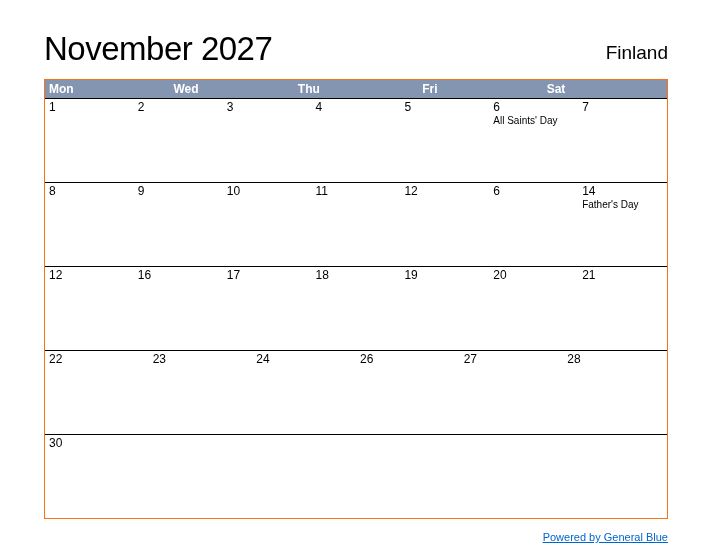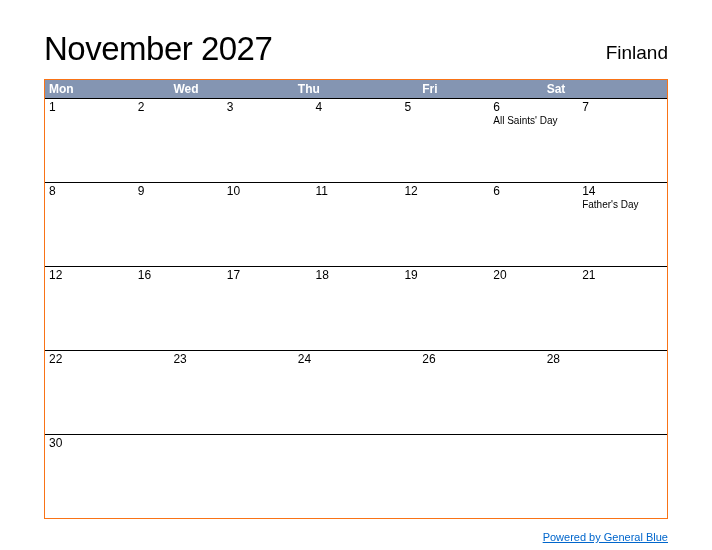--- a/index.html
+++ b/index.html
@@ -183,20 +183,23 @@
     <div class="day-cell">
       <span class="day-number">23</span>
     </div>
     <div class="day-cell">
       <span class="day-number">24</span>
     </div>
     <div class="day-cell">
       <span class="day-number">26</span>
     </div>
     <div class="day-cell">
+      <span class="day-number">27</span>
+    </div>
+    <div class="day-cell">
       <span class="day-number">28</span>
     </div>
   </div>
 
   <div class="week-row">
     <div class="day-cell">
       <span class="day-number">30</span>
     </div>
     <div class="day-cell blank">
       <span class="day-number"></span>

